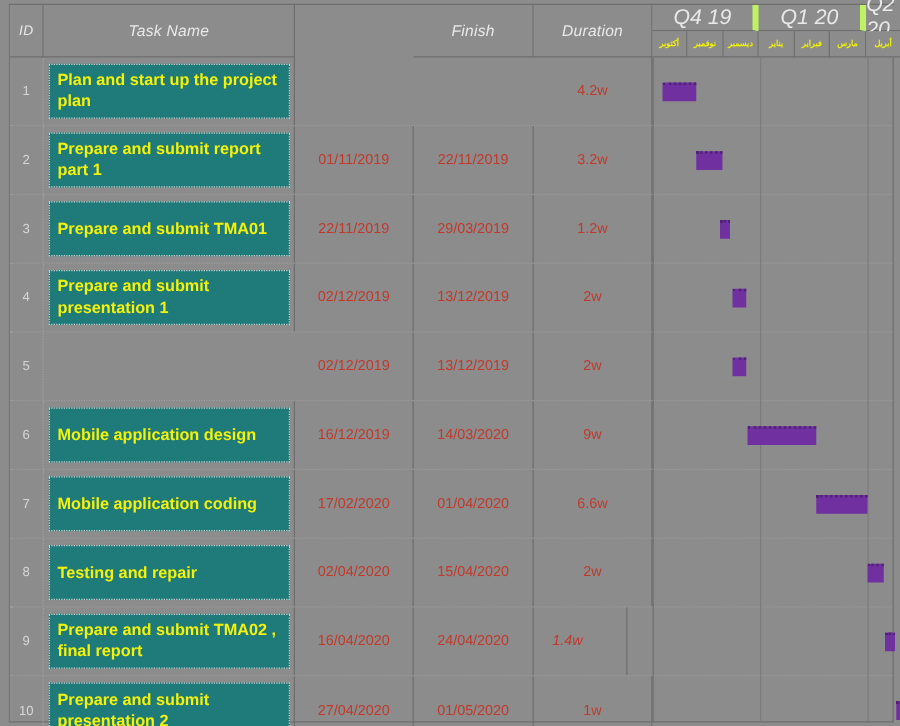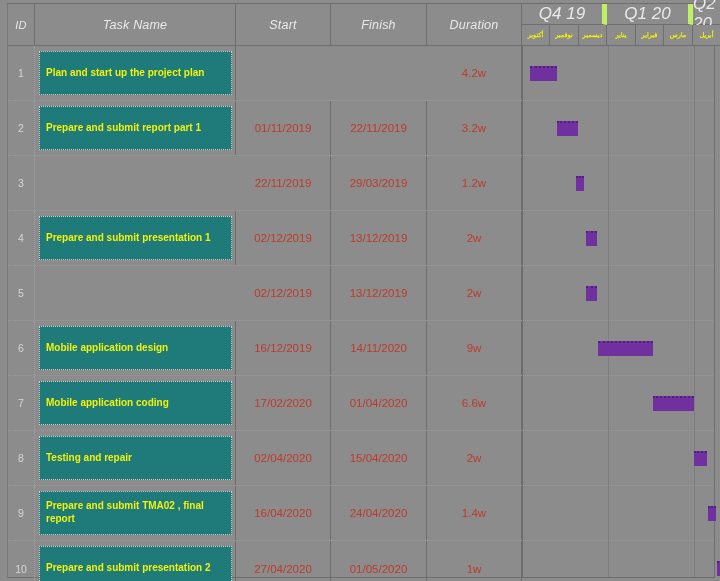--- a/index.html
+++ b/index.html
@@ -145,21 +145,21 @@
     top: 5px;
     right: 3px;
     bottom: 5px;
     background: #1f7a7a;
     border: 1px dotted #cfcfcf;
     box-sizing: border-box;
     display: flex;
     align-items: center;
     padding-left: 6px;
     color: #f2f20a;
-    font-size: 10px;
+    font-size: 13px;
     font-weight: bold;
     line-height: 1.28;
   }
 
   
   .tl-body {
     position: absolute;
     left: 514px;
     right: 0;
     top: 0;
@@ -183,21 +183,20 @@
 </style>
 </head>
 <body>
 
 <div id="gantt-root">
   <div class="frame">
 
     <div class="header-row">
       <div class="hdr-cell id-col" style="left:0;width:27px;">ID</div>
       <div class="hdr-cell" style="left:27px;width:201px;">Task Name</div>
-      <div class="hdr-cell" style="left:228px;width:95px;">Start</div>
       <div class="hdr-cell" style="left:323px;width:96px;">Finish</div>
       <div class="hdr-cell" style="left:419px;width:95px;">Duration</div>
 
       <div class="tl-head">
         <div class="q-cell" style="left:0px;width:85px;">Q4 19</div>
         <div class="q-cell" style="left:85px;width:86px;">Q1 20</div>
         <div class="q-cell" style="left:171px;width:35px;">Q2 20</div>
 
         <div class="m-cell" style="left:0px;width:28px;">أكتوبر</div>
         <div class="m-cell" style="left:28px;width:29px;">نوفمبر</div>
@@ -222,20 +221,23 @@
         <div class="cell id-cell" style="left:0;width:27px;">2</div>
         <div class="cell name-cell" style="left:27px;width:201px;">
           <div class="task-box">Prepare and submit report part 1</div>
         </div>
         <div class="cell date-cell" style="left:228px;width:95px;">01/11/2019</div>
         <div class="cell date-cell" style="left:323px;width:96px;">22/11/2019</div>
         <div class="cell dur-cell" style="left:419px;width:95px;">3.2w</div>
       </div>
       <div class="grid-row" style="top:110px;">
         <div class="cell id-cell" style="left:0;width:27px;">3</div>
+        <div class="cell name-cell" style="left:27px;width:201px;">
+          <div class="task-box">Prepare and submit TMA01</div>
+        </div>
         <div class="cell date-cell" style="left:228px;width:95px;">22/11/2019</div>
         <div class="cell date-cell" style="left:323px;width:96px;">29/03/2019</div>
         <div class="cell dur-cell" style="left:419px;width:95px;">1.2w</div>
       </div>
       <div class="grid-row" style="top:165px;">
         <div class="cell id-cell" style="left:0;width:27px;">4</div>
         <div class="cell name-cell" style="left:27px;width:201px;">
           <div class="task-box">Prepare and submit presentation 1</div>
         </div>
         <div class="cell date-cell" style="left:228px;width:95px;">02/12/2019</div>
@@ -247,21 +249,21 @@
         <div class="cell date-cell" style="left:228px;width:95px;">02/12/2019</div>
         <div class="cell date-cell" style="left:323px;width:96px;">13/12/2019</div>
         <div class="cell dur-cell" style="left:419px;width:95px;">2w</div>
       </div>
       <div class="grid-row" style="top:275px;">
         <div class="cell id-cell" style="left:0;width:27px;">6</div>
         <div class="cell name-cell" style="left:27px;width:201px;">
           <div class="task-box">Mobile application design</div>
         </div>
         <div class="cell date-cell" style="left:228px;width:95px;">16/12/2019</div>
-        <div class="cell date-cell" style="left:323px;width:96px;">14/11/2020</div>
+        <div class="cell date-cell" style="left:323px;width:96px;">14/03/2020</div>
         <div class="cell dur-cell" style="left:419px;width:95px;">9w</div>
       </div>
       <div class="grid-row" style="top:330px;">
         <div class="cell id-cell" style="left:0;width:27px;">7</div>
         <div class="cell name-cell" style="left:27px;width:201px;">
           <div class="task-box">Mobile application coding</div>
         </div>
         <div class="cell date-cell" style="left:228px;width:95px;">17/02/2020</div>
         <div class="cell date-cell" style="left:323px;width:96px;">01/04/2020</div>
         <div class="cell dur-cell" style="left:419px;width:95px;">6.6w</div>
@@ -275,21 +277,21 @@
         <div class="cell date-cell" style="left:323px;width:96px;">15/04/2020</div>
         <div class="cell dur-cell" style="left:419px;width:95px;">2w</div>
       </div>
       <div class="grid-row" style="top:440px;">
         <div class="cell id-cell" style="left:0;width:27px;">9</div>
         <div class="cell name-cell" style="left:27px;width:201px;">
           <div class="task-box">Prepare and submit TMA02 , final report</div>
         </div>
         <div class="cell date-cell" style="left:228px;width:95px;">16/04/2020</div>
         <div class="cell date-cell" style="left:323px;width:96px;">24/04/2020</div>
-        <div class="cell dur-cell" style="left:419px;width:95px;">1.4w</div>
+        <div class="cell dur-cell" style="left:399px;width:95px;font-style:italic;">1.4w</div>
       </div>
       <div class="grid-row" style="top:495px;border-bottom:none;">
         <div class="cell id-cell" style="left:0;width:27px;">10</div>
         <div class="cell name-cell" style="left:27px;width:201px;">
           <div class="task-box">Prepare and submit presentation 2</div>
         </div>
         <div class="cell date-cell" style="left:228px;width:95px;">27/04/2020</div>
         <div class="cell date-cell" style="left:323px;width:96px;">01/05/2020</div>
         <div class="cell dur-cell" style="left:419px;width:95px;">1w</div>
       </div>

